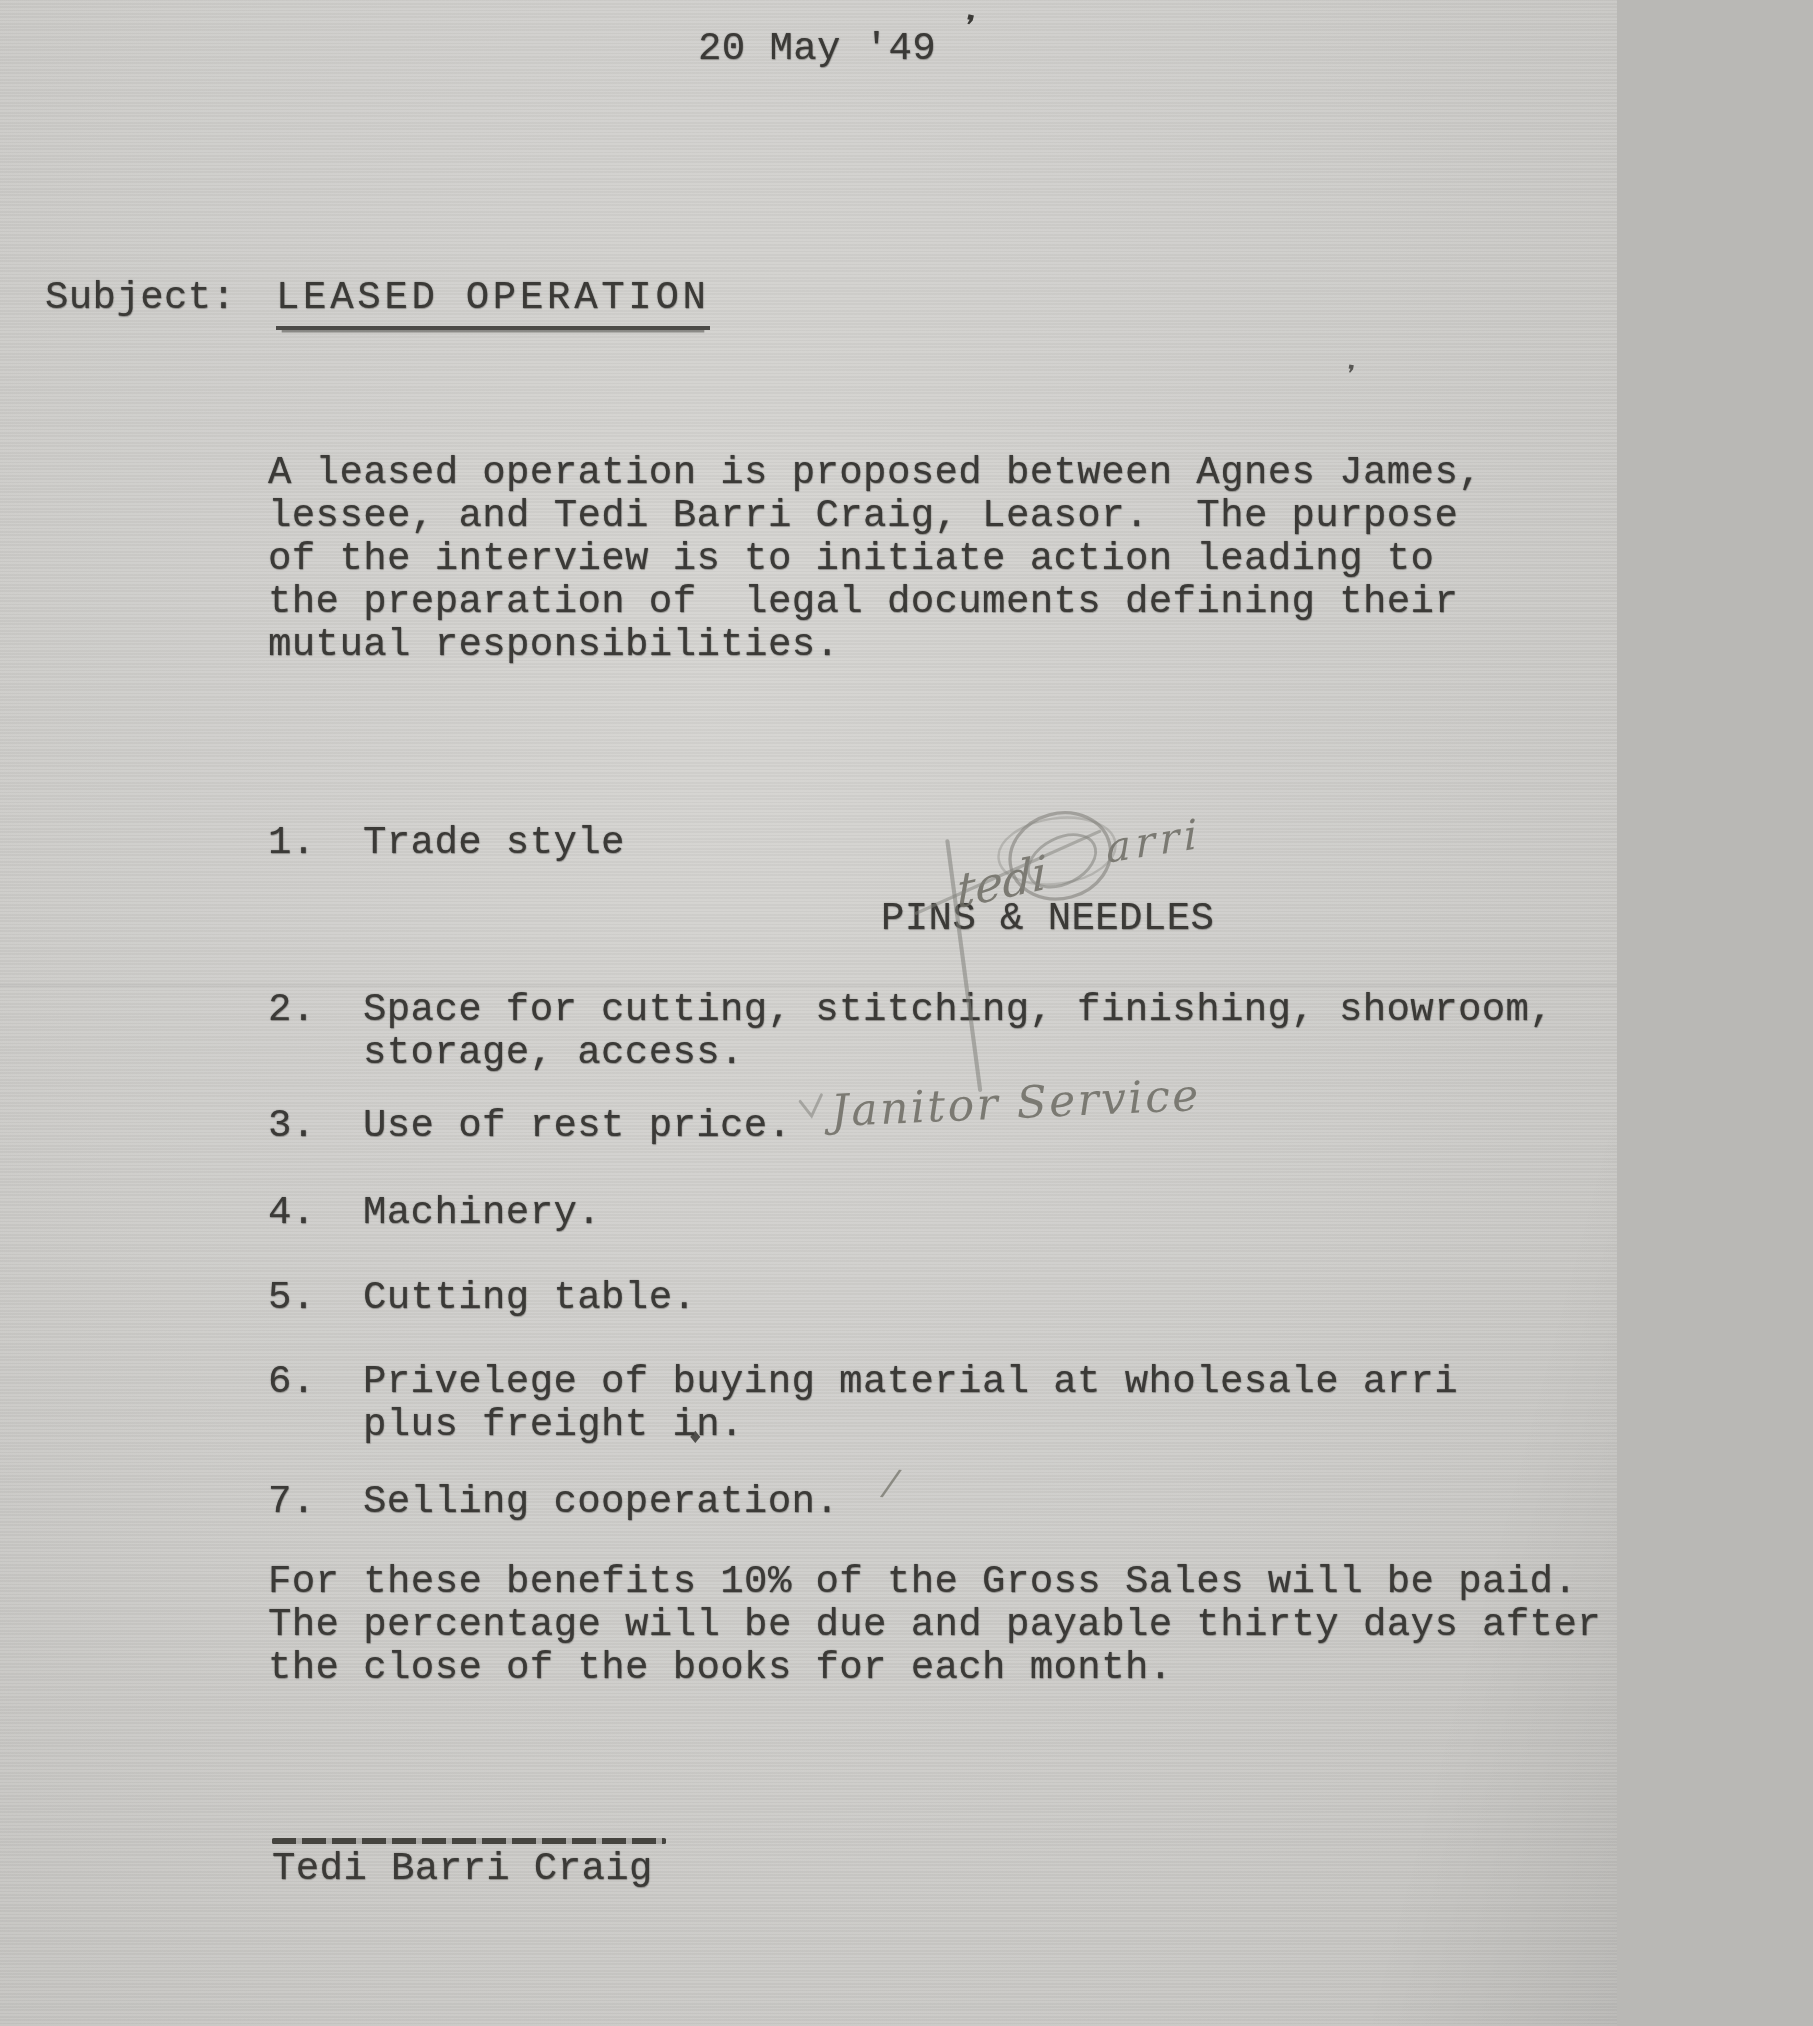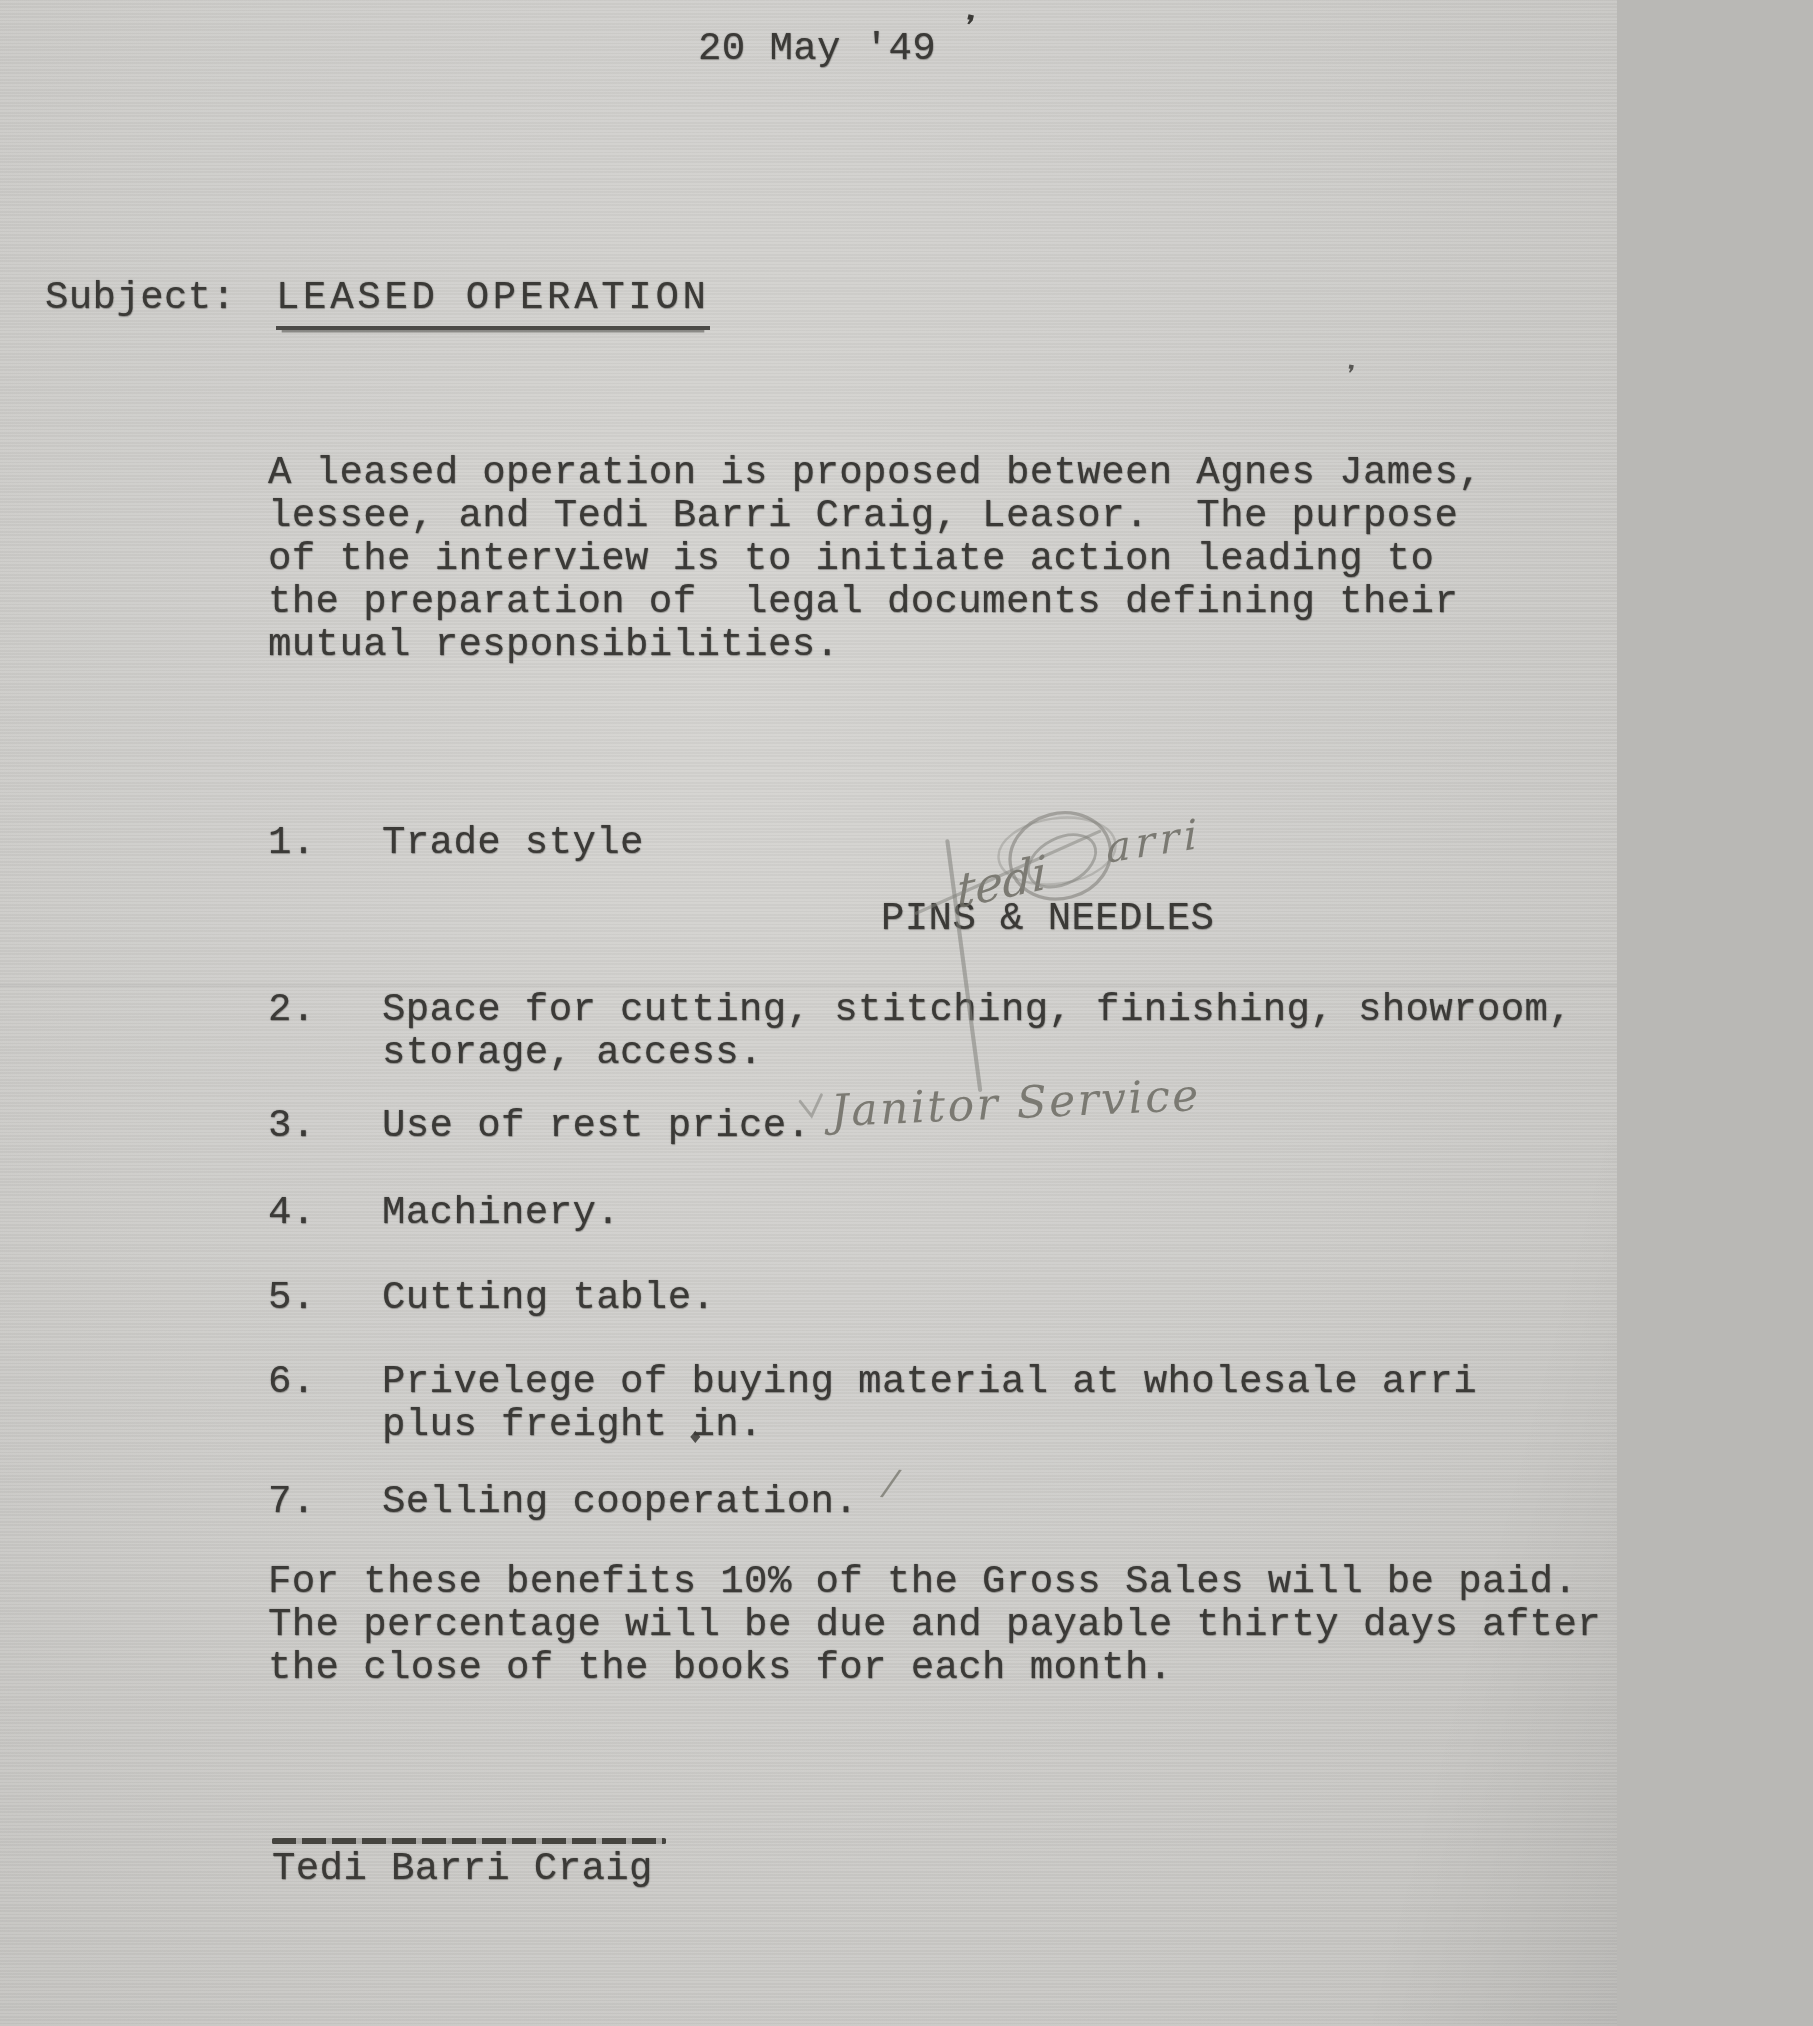--- a/index.html
+++ b/index.html
@@ -16,21 +16,21 @@
   .typed{
     position:absolute;
     font-size:39px;line-height:43px;
     color:#3b3a37;
     text-shadow:0 0 1.3px rgba(59,58,55,.6), 0.5px 0.7px 0.8px rgba(59,58,55,.35);
     letter-spacing:0.4px;
     white-space:pre-wrap;
   }
   .item{position:absolute;display:flex;}
   .item .num{width:95px;flex:0 0 95px;}
-  .item .itext{white-space:pre-wrap;margin-left:19px;}
+  .item .itext{white-space:pre-wrap;}
   .subject-value{
     border-bottom:4.9px solid rgba(52,51,47,.85);
     padding-bottom:5.7px;
     letter-spacing:3.7px;
     box-shadow:0 8.2px 0 -5.7px rgba(52,51,47,.45);
   }
   .sig-line{
     position:absolute;left:272px;top:1838px;
     width:394px;height:5.7px;
     background:repeating-linear-gradient(90deg,#45443f 0 24.5px, rgba(69,68,63,.2) 24.5px 30px);

